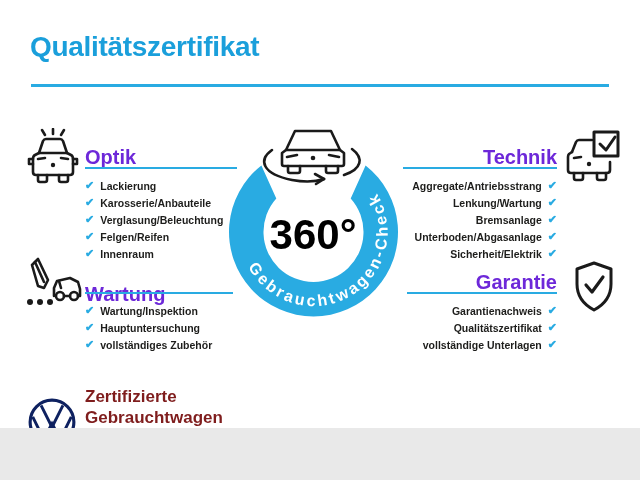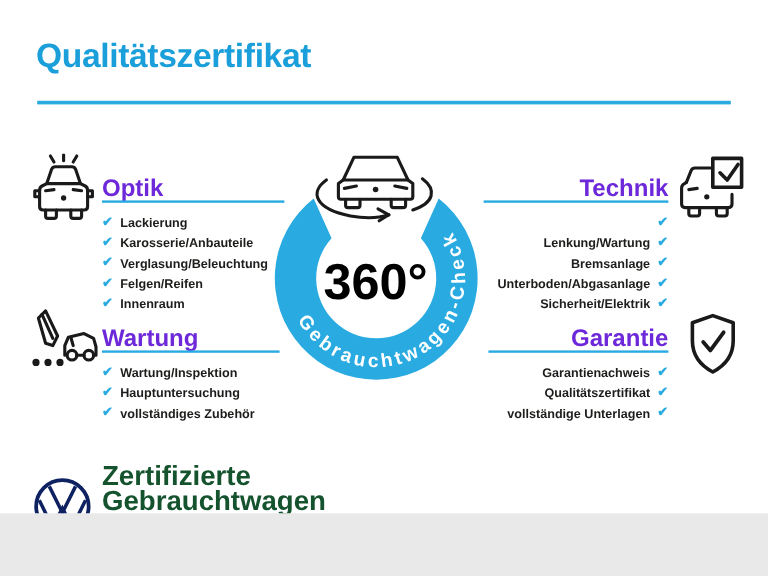--- a/index.html
+++ b/index.html
@@ -8,21 +8,21 @@
   .abs{position:absolute;}
   .page-title{left:30px;top:31px;font-size:28px;font-weight:bold;color:#1A9FDB;letter-spacing:-0.3px;}
   .title-rule{left:31px;top:84px;width:578px;height:2.5px;background:#29ABE2;}
   .sec-title{font-size:20px;font-weight:bold;color:#6d28d9;}
   .sec-rule{height:2px;background:#29ABE2;}
   .list{display:flex;flex-direction:column;}
   .item{display:flex;align-items:center;gap:6px;height:17px;font-size:10.5px;font-weight:bold;color:#1D1D1B;}
   .item.right{flex-direction:row-reverse;}
   .check{color:#29ABE2;font-size:11px;line-height:1;}
   .right-col{text-align:left;}
-  .footer-text{left:85px;top:386px;font-size:23px;font-weight:bold;color:#14532d;line-height:21px;}
+  .footer-text{left:85px;top:386px;font-size:17px;font-weight:bold;color:#7f1d1d;line-height:21px;}
   .ring-label{font-size:16px;font-weight:bold;fill:#FFFFFF;letter-spacing:2.8px;}
   .deg-text{font-size:42px;font-weight:bold;fill:#000;}
   svg{display:block;}
 </style>
 </head>
 <body>
 
 <div class="canvas">
 
   <div class="abs page-title">Qualitätszertifikat</div>
@@ -78,21 +78,21 @@
       <circle cx="17" cy="46" r="3" fill="#1A1A1A" stroke="none"></circle>
       <circle cx="27" cy="46" r="3" fill="#1A1A1A" stroke="none"></circle>
       <path d="M31,40 L31,32 L34,25 L47,22 L55,26 L57,33 L57,40 L55,40"></path>
       <path d="M41,40 L47,40"></path>
       <circle cx="37" cy="40" r="4"></circle>
       <circle cx="51" cy="40" r="4"></circle>
       <path d="M36,25 L38,32"></path>
     </g>
   </svg>
 
-  <div class="abs sec-title" style="left:85px;top:271px">Wartung</div>
+  <div class="abs sec-title" style="left:85px;top:283px">Wartung</div>
   <div class="abs sec-rule" style="left:85px;top:292px;width:148px"></div>
   <div class="abs list" style="left:85px;top:302px">
     <div class="item">
         <span class="check">✔</span>
         <span>Wartung/Inspektion</span>
       </div>
     <div class="item">
         <span class="check">✔</span>
         <span>Hauptuntersuchung</span>
       </div>
@@ -113,20 +113,21 @@
       <rect x="28" y="2" width="24" height="24" fill="#ffffff" stroke-width="3"></rect>
       <path d="M34,14 L40,20 L49,7" stroke-width="3"></path>
     </g>
   </svg>
 
   <div class="abs sec-title right-col" style="right:83px;top:146px">Technik</div>
   <div class="abs sec-rule" style="left:403px;top:167px;width:154px"></div>
   <div class="abs list" style="right:83px;top:177px">
     <div class="item right">
         <span class="check">✔</span>
+        <span>Aggregate/Antriebsstrang</span>
       </div>
     <div class="item right">
         <span class="check">✔</span>
         <span>Lenkung/Wartung</span>
       </div>
     <div class="item right">
         <span class="check">✔</span>
         <span>Bremsanlage</span>
       </div>
     <div class="item right">

